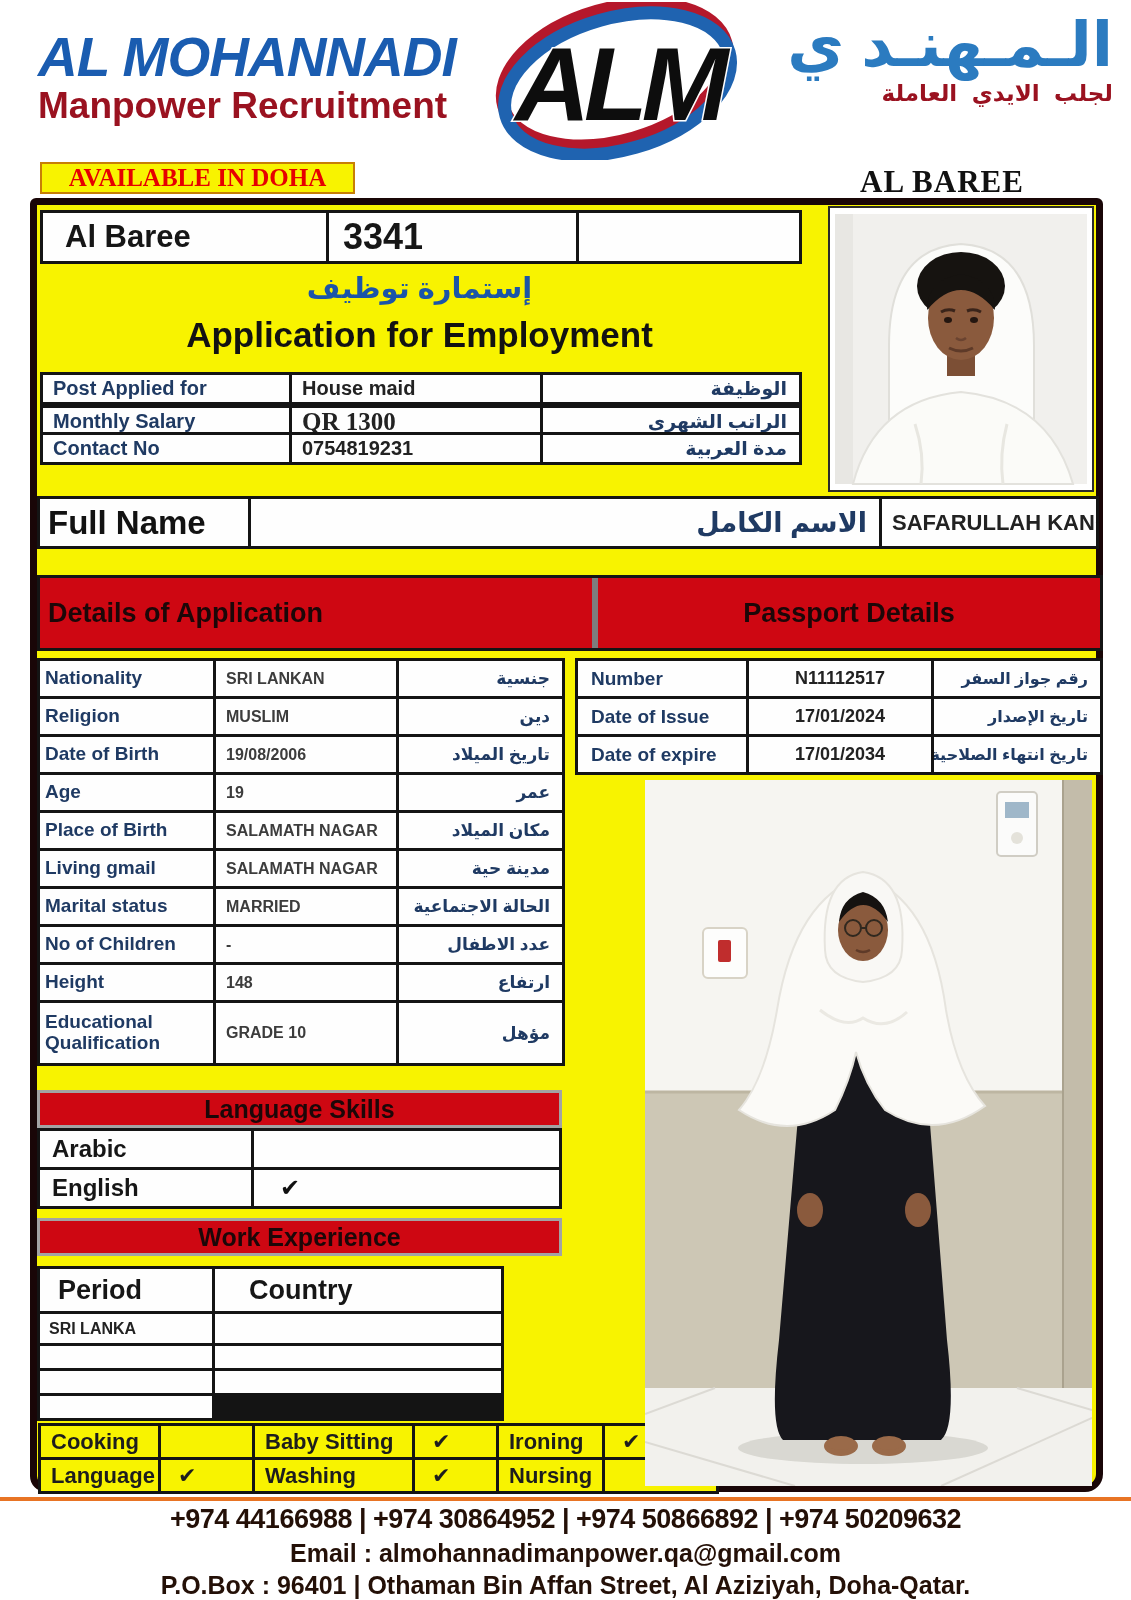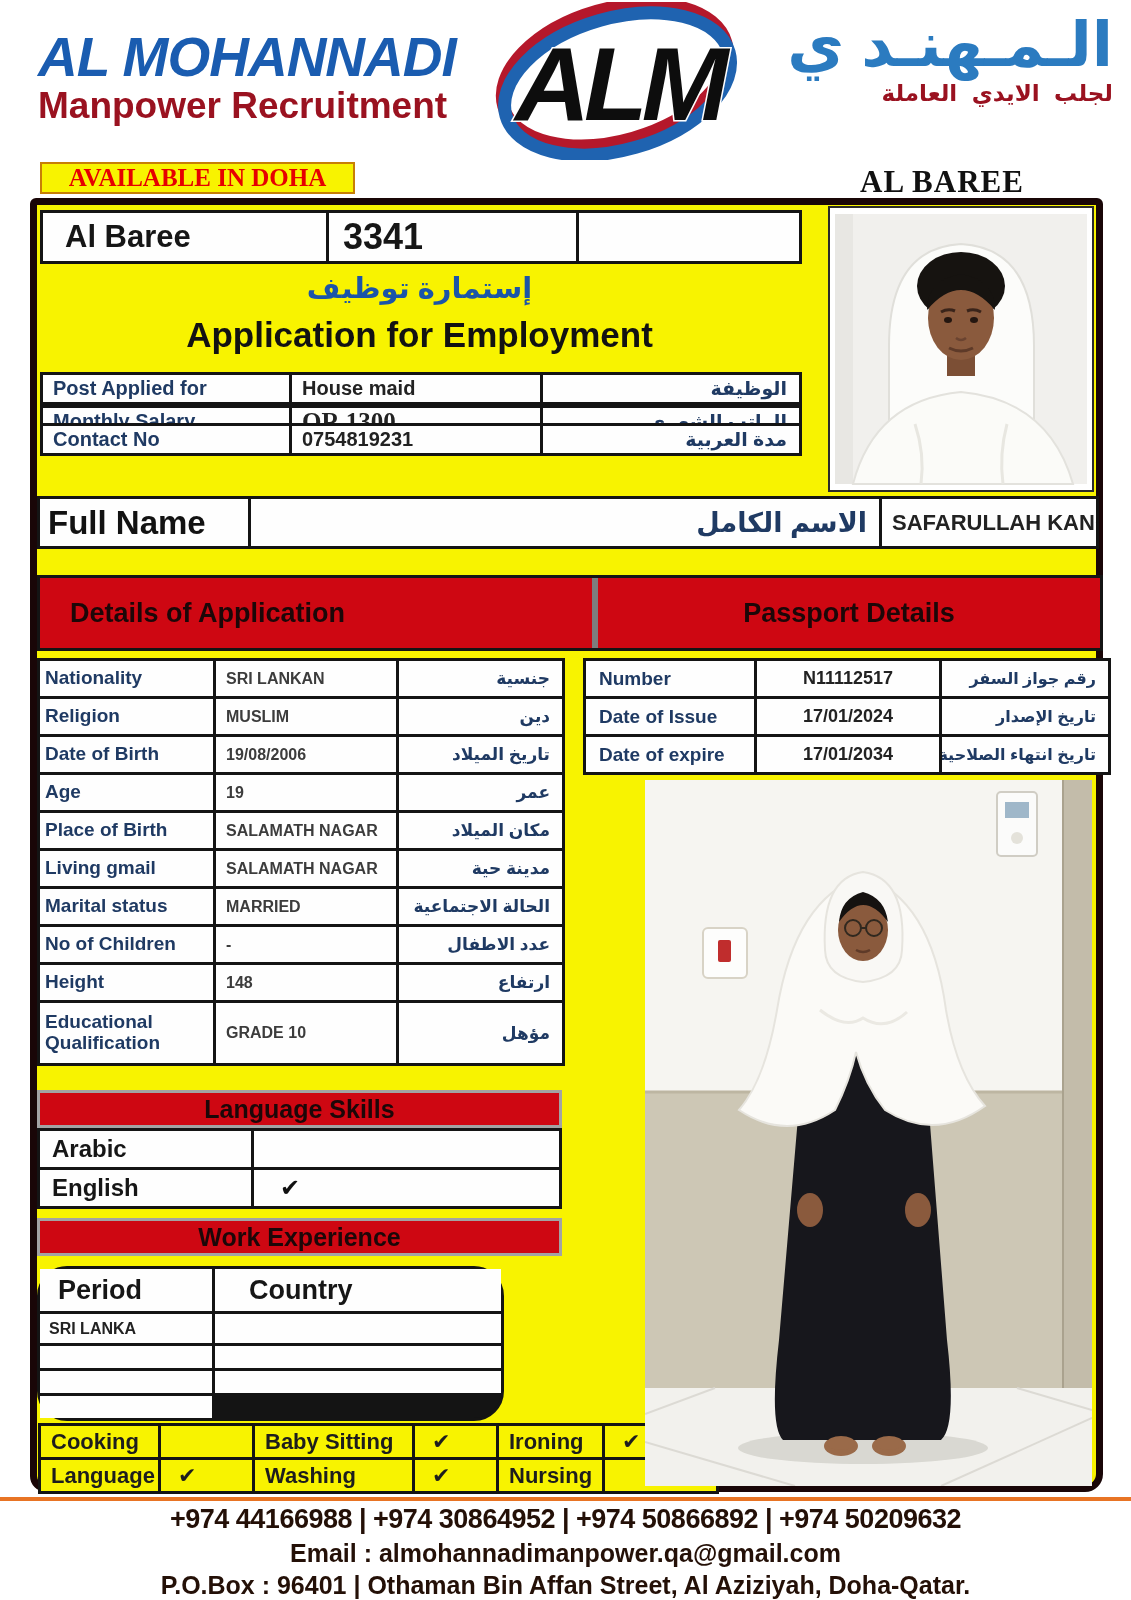--- a/index.html
+++ b/index.html
@@ -45,42 +45,42 @@
   .crow .arc { font-size:19px; }
 
   .fullname { left:0; top:291px; width:1062px; height:53px; grid-template-columns:208px 628px 1fr; }
   .fullname .lab { font-size:33px; padding-left:8px; color:#121212; }
   .fullname .val { font-size:22px; padding-left:10px; }
   .fullname .arc { font-size:27px; }
 
   .sect-wrap { left:0; top:370px; width:1066px; height:76px; display:grid; grid-template-columns:552px 1fr;
                gap:6px; background:#7d7d7d; border:3px solid #141414; }
   .sect { background:#ce0712; color:#1c0708; font-weight:bold; font-size:27px; display:flex; align-items:center; }
-  .sect.left { padding-left:30px; }
+  .sect.left { padding-left:8px; }
   .sect.right { justify-content:center; }
 
   .details { left:0; top:453px; width:528px; grid-template-rows:repeat(9,35px) 60px; grid-template-columns:173px 180px 1fr; }
   .details .lab { font-size:19px; padding-left:5px; white-space:normal; line-height:1.1; }
   .details .val { font-size:16px; color:#3c3c3c; padding-left:10px; }
   .details .arc { font-size:17px; }
 
-  .passport { left:538px; top:453px; width:528px; grid-template-rows:repeat(3,35px); grid-template-columns:168px 182px 1fr;margin-left:8px; }
+  .passport { left:538px; top:453px; width:528px; grid-template-rows:repeat(3,35px); grid-template-columns:168px 182px 1fr; }
   .passport .lab { font-size:19px; padding-left:13px; }
   .passport .val { font-size:18px; color:#222; justify-content:center; }
   .passport .arc { font-size:16px; }
 
   .redbar { background:#ce0712; border:3px solid #a3a3a3; color:#1c0708; font-weight:bold;
             display:flex; align-items:center; justify-content:center; font-size:25px; }
   .lang-head { left:0; top:885px; width:525px; height:38px; }
   .lang { left:0; top:923px; width:525px; grid-template-rows:repeat(2,36px); grid-template-columns:211px 1fr; }
   .lang .lab { font-size:24px; color:#161616; padding-left:12px; }
   .lang .mk { font-size:24px; color:#111; font-weight:bold; padding-left:26px; }
 
   .work-head { left:0; top:1013px; width:525px; height:38px; }
-  .work { left:0; top:1061px; width:467px; grid-template-rows:42px 29px 22px 22px 22px; grid-template-columns:172px 1fr;border-radius:30px; }
+  .work { left:0; top:1061px; width:467px; grid-template-rows:42px 29px 22px 22px 22px; grid-template-columns:172px 1fr; }
   .work .hd { font-size:27px; font-weight:bold; color:#161616; padding-left:18px; }
   .work .hd2 { padding-left:34px; }
   .work .dv { font-size:16px; font-weight:bold; color:#222; padding-left:9px; }
 
   .skills { left:1px; top:1218px; width:681px; grid-template-rows:repeat(2,31px); grid-template-columns:117px 91px 157px 81px 103px 1fr; }
   .skills .c { background:#f8f300; font-size:22px; font-weight:bold; color:#1d1d1d; padding-left:10px; }
   .skills .mk { font-size:22px; padding-left:17px; }
 
   
   .photo-top { left:791px; top:1px; width:266px; height:286px; background:#ffffff; border:2px solid #2a2a2a; padding:5px; }
@@ -137,21 +137,21 @@
     <div class="tbl crow" style="top:167px;">
       <div class="c lab">Post Applied for</div>
       <div class="c val">House maid</div>
       <div class="c arc">الوظيفة</div>
     </div>
     <div class="tbl crow" style="top:200px;">
       <div class="c lab">Monthly Salary</div>
       <div class="c val salary">QR 1300</div>
       <div class="c arc">الراتب الشهري</div>
     </div>
-    <div class="tbl crow" style="top:218px;">
+    <div class="tbl crow" style="top:227px;">
       <div class="c lab">Contact No</div>
       <div class="c val">0754819231</div>
       <div class="c arc">مدة العربية</div>
     </div>
 
     <div class="tbl fullname">
       <div class="c lab">Full Name</div>
       <div class="c arc">الاسم الكامل</div>
       <div class="c val">SAFARULLAH KANOOTHBEBE</div>
     </div>

